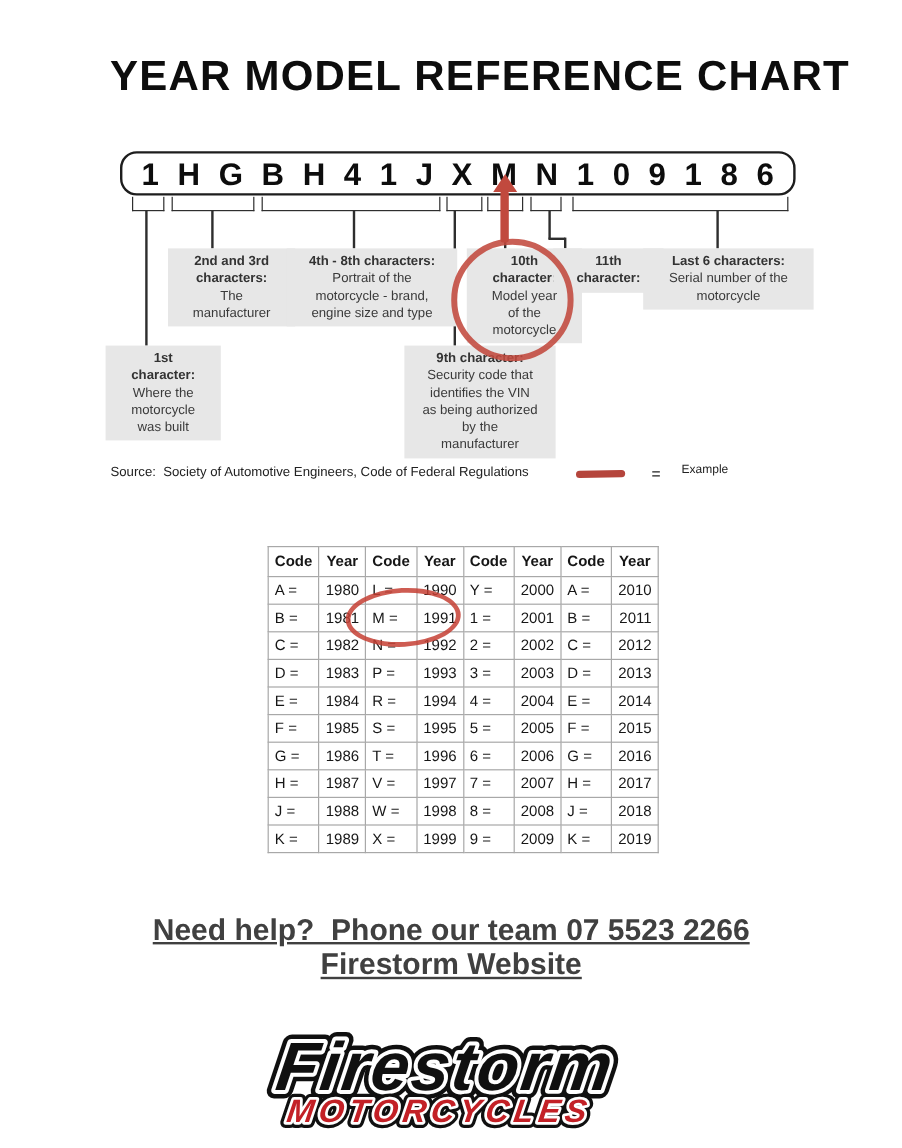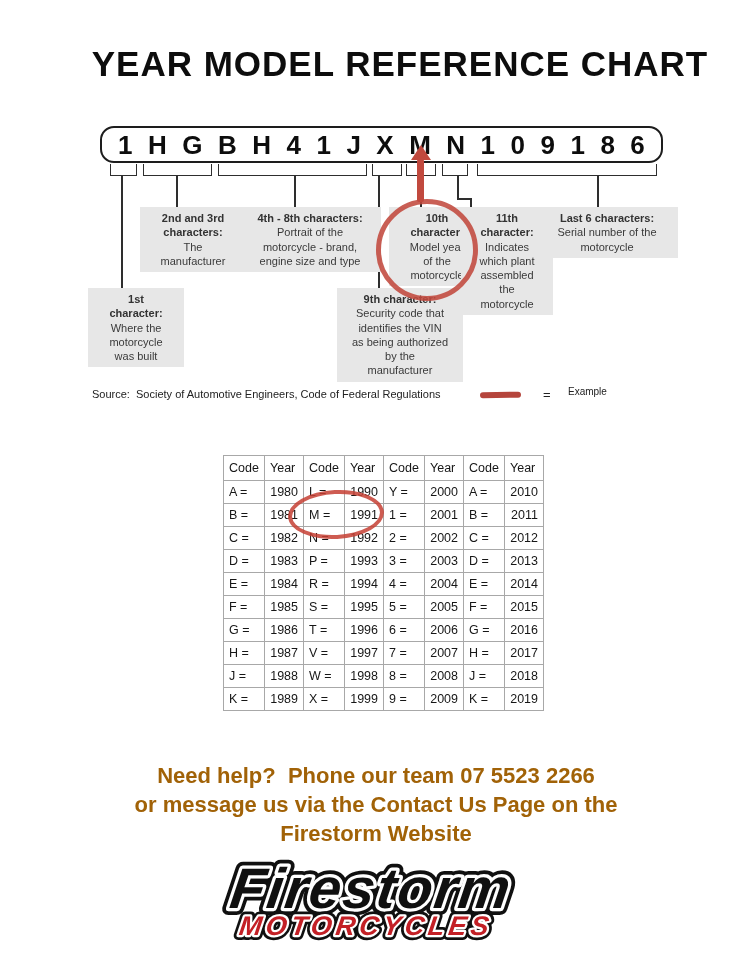--- a/index.html
+++ b/index.html
@@ -105,35 +105,35 @@
   .year-table{
     position:absolute;left:223px;top:455px;
     border-collapse:collapse;
     font-size:12.5px;color:#161616;
   }
   .year-table th,.year-table td{
     border:1px solid #a8a8a8;
     padding:4px 5px;
     white-space:nowrap;
   }
-  .year-table th{font-weight:normal;text-align:left;padding:5px 5px;}
+  .year-table th{font-weight:bold;text-align:center;padding:5px 5px;}
   .code-cell{text-align:left;min-width:30px;}
   .year-cell{text-align:right;min-width:28px;}
   .table-ellipse{
     position:absolute;left:288px;top:490px;width:88px;height:41px;
     border:4px solid rgba(197,64,52,0.85);
     border-radius:50%;
     transform:rotate(-3deg);
     z-index:5;
   }
   
   .help{
     position:absolute;left:0;top:761px;width:752px;
-    text-align:center;font-size:22px;font-weight:bold;
-    line-height:29px;color:#a16207;
+    text-align:center;font-size:25px;font-weight:bold;
+    line-height:29px;color:#404040;text-decoration:underline;
   }
   
   .logo-wrap{position:absolute;left:186px;top:856px;width:380px;height:92px;}
   .logo-top{font-style:italic;font-weight:bold;font-size:57px;letter-spacing:2px;}
   .logo-bottom{font-style:italic;font-weight:bold;font-size:27px;letter-spacing:4px;}
 </style>
 </head>
 <body>
 
 <div class="page">
@@ -194,21 +194,20 @@
       <div class="callout pos-c9">
         <div class="co-head">9th character:</div>
         <div class="co-body">Security code that identifies the VIN as being authorized by the manufacturer</div>
       </div>
       <div class="callout pos-c10">
         <div class="co-head">10th character:</div>
         <div class="co-body">Model year of the motorcycle</div>
       </div>
       <div class="callout pos-c11">
         <div class="co-head">11th character:</div>
-        <div class="co-body">Indicates which plant assembled the motorcycle</div>
       </div>
       <div class="callout pos-last6">
         <div class="co-head">Last 6 characters:</div>
         <div class="co-body">Serial number of the motorcycle</div>
       </div>
     </div>
 
   <div class="red-circle"></div>
   <div class="arrow-shaft"></div>
   <div class="arrow-head"></div>
@@ -331,21 +330,20 @@
           <td class="year-cell">2009</td>
           <td class="code-cell">K =</td>
           <td class="year-cell">2019</td>
         </tr>
       </tbody>
   </table>
   <div class="table-ellipse"></div>
 
   <div class="help">
     <div>Need help?&nbsp; Phone our team 07 5523 2266</div>
-    <div>or message us via the Contact Us Page on the</div>
     <div>Firestorm Website</div>
   </div>
 
   <div class="logo-wrap">
     <svg width="380" height="92" viewBox="0 0 380 92">
       <g transform="translate(190,0) skewX(-8) translate(-190,0)">
         <text class="logo-top" x="190" y="52" text-anchor="middle" fill="#101010" stroke="#101010" stroke-width="14" stroke-linejoin="round">Firestorm</text>
         <text class="logo-top" x="190" y="52" text-anchor="middle" fill="#101010" stroke="#ffffff" stroke-width="6.5" stroke-linejoin="round" paint-order="stroke">Firestorm</text>
         <text class="logo-bottom" x="190" y="79" text-anchor="middle" fill="#101010" stroke="#101010" stroke-width="10" stroke-linejoin="round">MOTORCYCLES</text>
         <text class="logo-bottom" x="190" y="79" text-anchor="middle" fill="#c32026" stroke="#ffffff" stroke-width="4.5" stroke-linejoin="round" paint-order="stroke">MOTORCYCLES</text>

